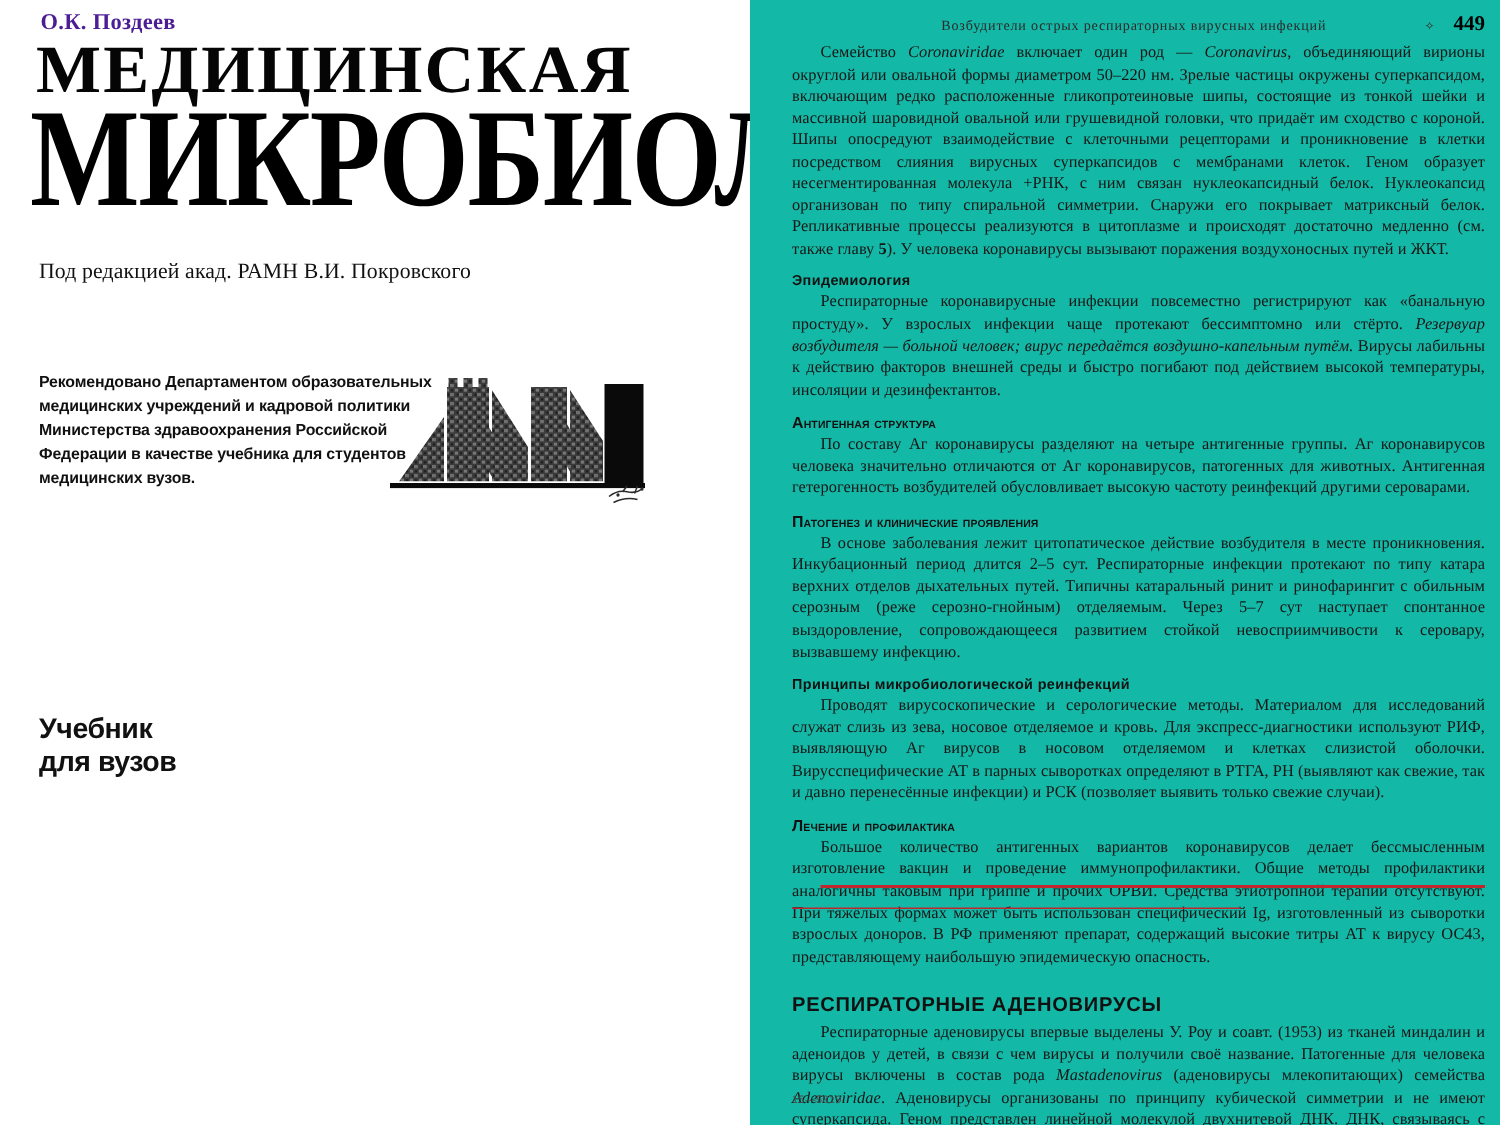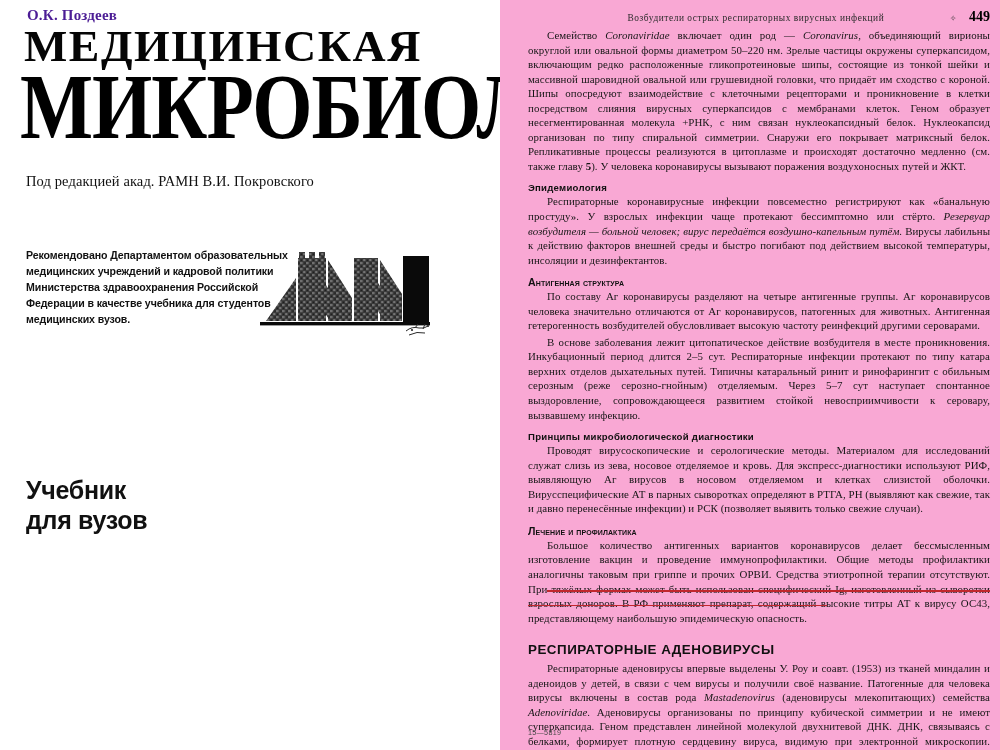--- a/index.html
+++ b/index.html
@@ -103,21 +103,21 @@
     height: 105px;
   }
   .emblem svg { display:block; }
 
   .cover-sub {
     position: absolute;
     left: 26px;
     top: 476px;
     font-family: "Liberation Sans", sans-serif;
     font-weight: bold;
-    font-size: 25px;
+    font-size: 19px;
     line-height: 1.18;
     letter-spacing: -0.3px;
     color: #111;
   }
   .cover-sub .l2 { display:block; }
 
   .publisher {
     position: absolute;
     left: 19px;
     top: 668px;
@@ -141,21 +141,21 @@
     color: #1b1b1b;
     padding-top: 1px;
   }
 
   
   .text-page {
     position: absolute;
     left: 500px; top: 0;
     width: 500px;
     height: 750px;
-    background: #f9a8d4;
+    background: #14b8a6;
     overflow: hidden;
   }
   .running-head {
     position: absolute;
     left: 28px;
     top: 9px;
     width: 462px;
     display: flex;
     align-items: baseline;
     justify-content: flex-start;
@@ -329,25 +329,26 @@
         <h3 class="sec-minor">Эпидемиология</h3>
         <p class="body">Респираторные коронавирусные инфекции повсеместно регистрируют как «банальную простуду». У взрослых инфекции чаще протекают бессимптомно или стёрто. <i>Резервуар возбудителя — больной человек; вирус передаётся воздушно-капельным путём.</i> Вирусы лабильны к действию факторов внешней среды и быстро погибают под действием высокой температуры, инсоляции и дезинфектантов.</p>
       </div>
 
       <div class="sec-block">
         <h3 class="sec-minor caps">Антигенная структура</h3>
         <p class="body">По составу Аг коронавирусы разделяют на четыре антигенные группы. Аг коронавирусов человека значительно отличаются от Аг коронавирусов, патогенных для животных. Антигенная гетерогенность возбудителей обусловливает высокую частоту реинфекций другими сероварами.</p>
       </div>
 
       <div class="sec-block">
+        <h3 class="sec-minor caps">Патогенез и клинические проявления</h3>
         <p class="body">В основе заболевания лежит цитопатическое действие возбудителя в месте проникновения. Инкубационный период длится 2–5 сут. Респираторные инфекции протекают по типу катара верхних отделов дыхательных путей. Типичны катаральный ринит и ринофарингит с обильным серозным (реже серозно-гнойным) отделяемым. Через 5–7 сут наступает спонтанное выздоровление, сопровождающееся развитием стойкой невосприимчивости к серовару, вызвавшему инфекцию.</p>
       </div>
 
       <div class="sec-block">
-        <h3 class="sec-minor">Принципы микробиологической диагностики</h3>
+        <h3 class="sec-minor">Принципы микробиологической реинфекций</h3>
         <p class="body">Проводят вирусоскопические и серологические методы. Материалом для исследований служат слизь из зева, носовое отделяемое и кровь. Для экспресс-диагностики используют РИФ, выявляющую Аг вирусов в носовом отделяемом и клетках слизистой оболочки. Вирусспецифические АТ в парных сыворотках определяют в РТГА, РН (выявляют как свежие, так и давно перенесённые инфекции) и РСК (позволяет выявить только свежие случаи).</p>
       </div>
 
       <div class="sec-block">
         <h3 class="sec-minor caps">Лечение и профилактика</h3>
         <p class="body"><span class="hl-start">Большое количество антигенных вариантов коронавирусов делает бессмысленным изготовление вакцин и проведение иммунопрофилактики.</span> Общие методы профилактики аналогичны таковым при гриппе и прочих ОРВИ. Средства этиотропной терапии отсутствуют. При тяжёлых формах может быть использован специфический Ig, изготовленный из сыворотки взрослых доноров. В РФ применяют препарат, содержащий высокие титры АТ к вирусу ОС43, представляющему наибольшую эпидемическую опасность.</p>
       </div>
 
       <div class="gap-big"></div>
 

